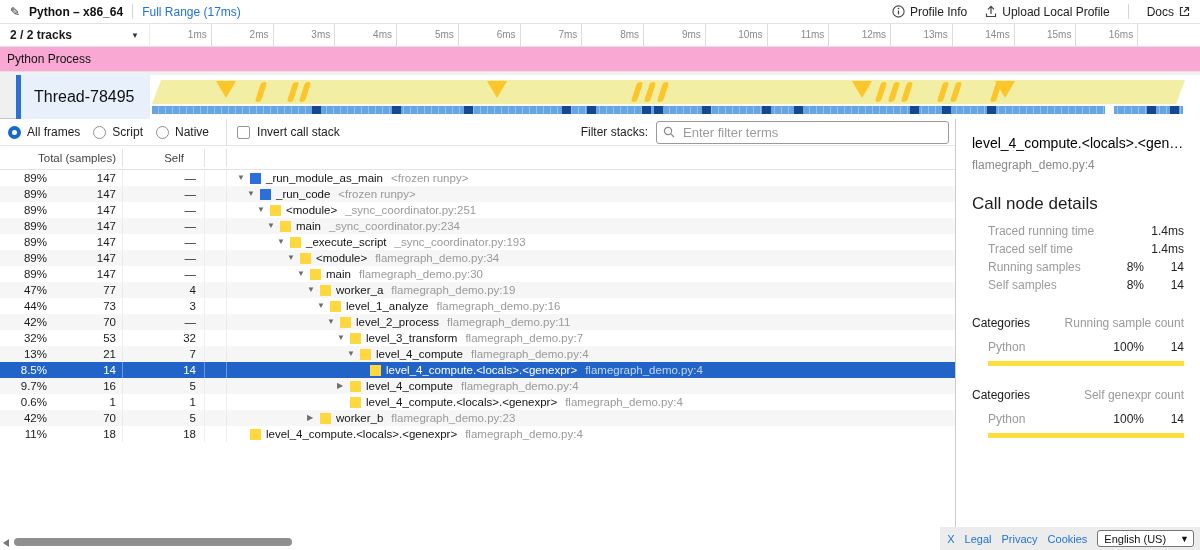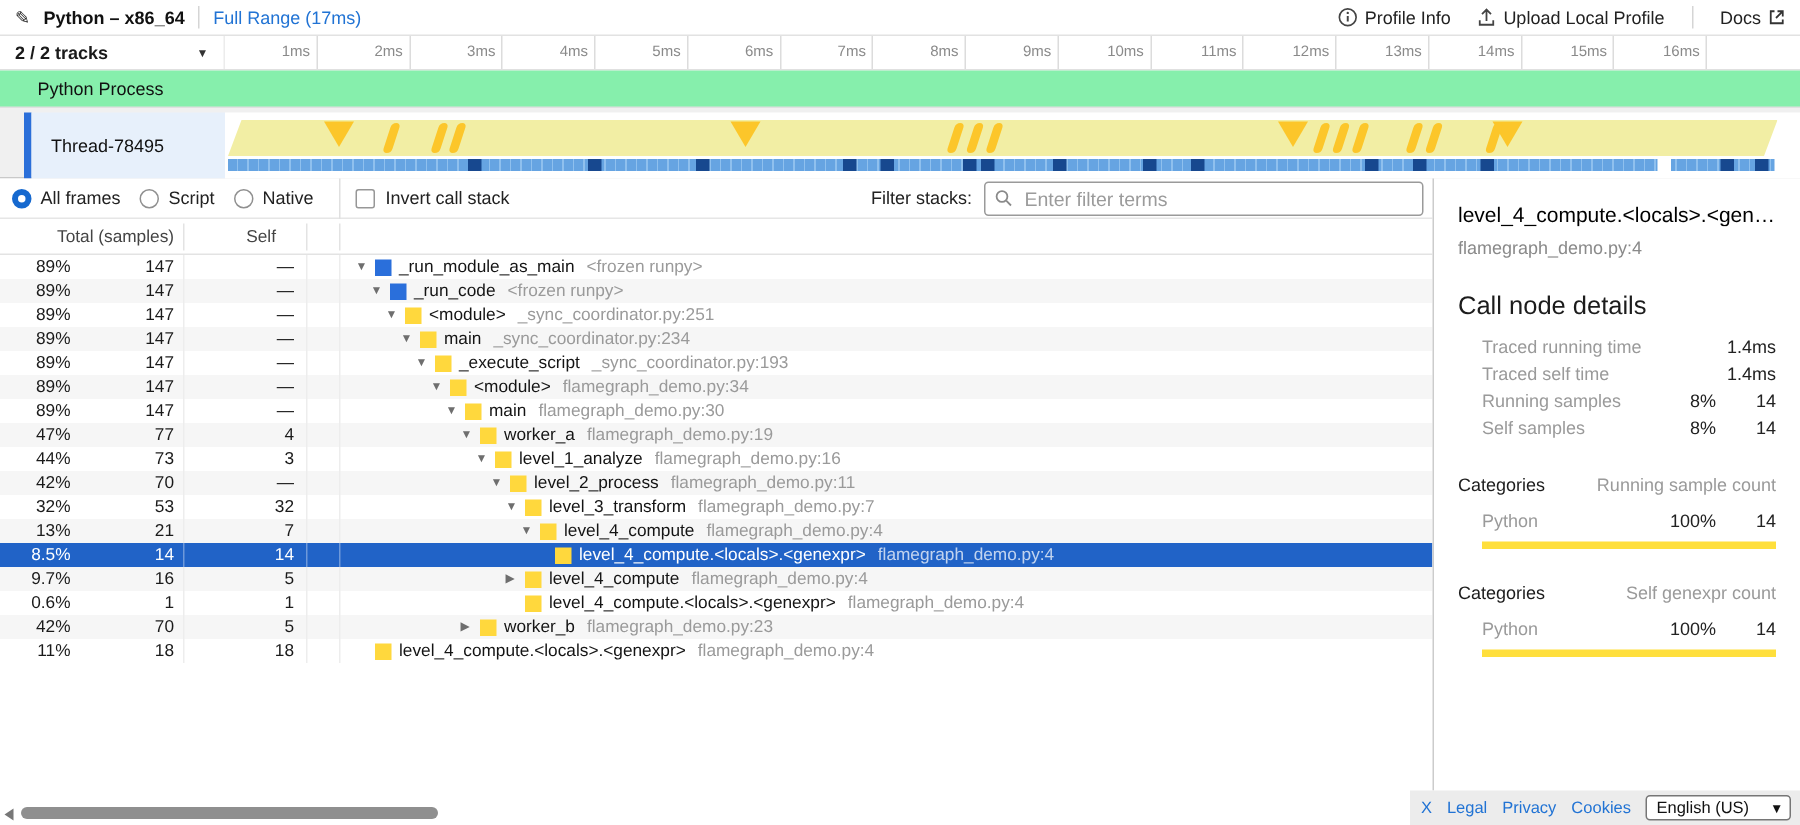--- a/index.html
+++ b/index.html
@@ -27,29 +27,29 @@
                 padding:0 10px; font-size:12px; border-right:1px solid #ececec; cursor:pointer; }
   .tracks-btn b { font-weight:bold; }
   .tracks-btn .caret { font-size:8px; color:#333; }
   .ruler { position:absolute; left:150px; top:0; width:1050px; height:22px; }
   .tick { position:absolute; top:0; height:22px; line-height:22px; width:61.76px;
           text-align:right; padding-right:4px; border-right:1px solid #dcdcdc;
           font-size:10px; color:#8a8a8a; }
 
   
   .process-row { position:absolute; left:0; top:47px; width:1200px; height:25px;
-                 background:#86efac; border-bottom:1px solid #e0e0e0;
-                 display:flex; align-items:center; padding-left:25px; font-size:12px; color:#111; }
+                 background:#f9a8d4; border-bottom:1px solid #e0e0e0;
+                 display:flex; align-items:center; padding-left:7px; font-size:12px; color:#111; }
   .tracks { position:absolute; left:0; top:72px; width:1200px; height:47px;
             background:#f0f0f0; border-bottom:1px solid #c9c9c9; }
   .thread-row { position:absolute; left:0; top:3px; width:1200px; height:44px; }
   .thread-bar { position:absolute; left:16px; top:0; width:5px; height:44px; background:#2b6fd9; }
   .thread-label { position:absolute; left:21px; top:0; width:129px; height:44px;
                   background:#e7f0fb; display:flex; align-items:center; padding-left:13px;
-                  font-size:12px; color:#111; cursor:pointer; }
+                  font-size:16px; color:#111; cursor:pointer; }
   .thread-canvas { position:absolute; left:150px; top:0; width:1050px; height:44px; background:#fff; }
   .band { position:absolute; left:2px; top:5px; width:1033px; height:24px; background:#f2eea4;
           clip-path:polygon(9px 0, 100% 0, calc(100% - 9px) 100%, 0 100%); }
   .mk-tri { position:absolute; top:6px; width:0; height:0;
             border-left:10px solid transparent; border-right:10px solid transparent;
             border-top:17px solid #fcc62a; }
   .mk-slash { position:absolute; top:7px; width:6px; height:20px; background:#fcc62a;
               border-radius:3px; transform:skewX(-18deg); }
   .strip { position:absolute; left:2px; top:31px; width:1031px; height:8px;
            background:repeating-linear-gradient(90deg,#66a4e2 0 6px,#8fc0ee 6px 7px); }

